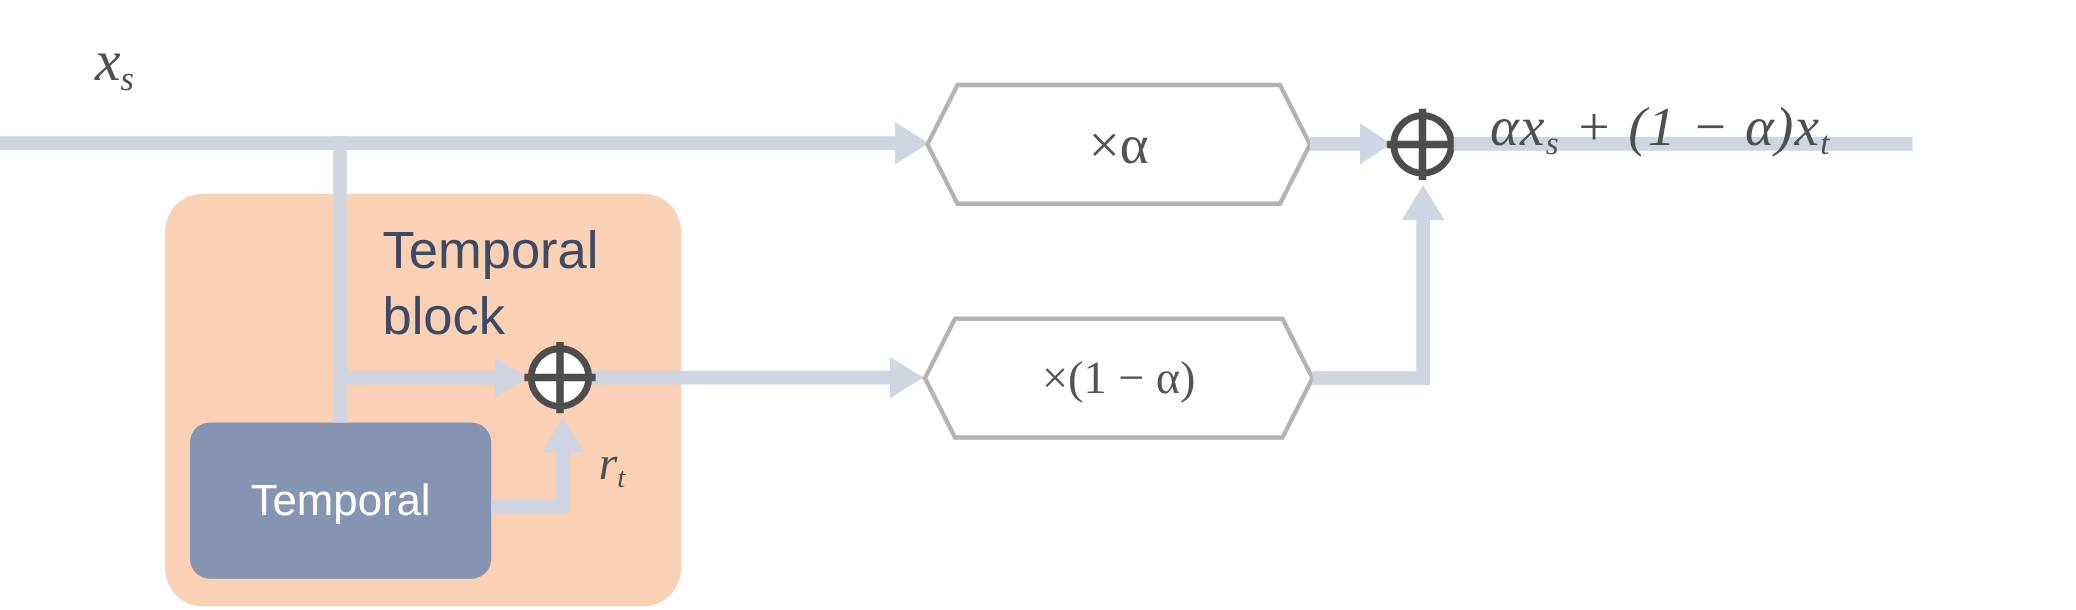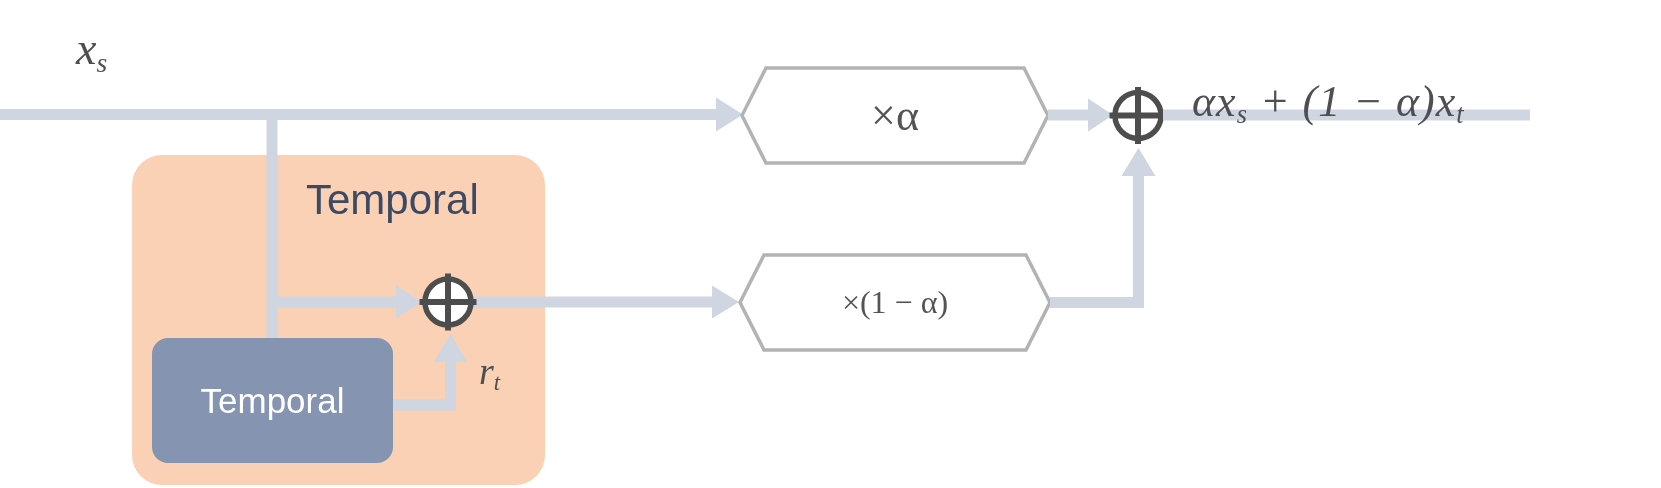--- a/index.html
+++ b/index.html
@@ -21,21 +21,21 @@
           white-space:nowrap;}
   .block-title{position:absolute;left:306px;top:173px;font-size:42px;line-height:53px;
           color:var(--block-title-text);white-space:nowrap;}
   .layers-text{position:absolute;left:152px;top:338px;width:241px;height:125px;
           display:flex;flex-direction:column;align-items:center;justify-content:center;
           font-size:35px;line-height:40px;color:var(--layers-text);text-align:center;}
   #label-xs{left:76px;top:24px;font-size:46px;}
   #label-rt{left:479px;top:351px;font-size:38px;}
   #label-out{left:1192px;top:38px;font-size:44px;letter-spacing:1px;margin-top:40px;}
   #hexA-label{left:742px;top:68px;width:306px;height:95px;font-size:44px;}
-  #hexB-label{left:740px;top:255px;width:310px;height:95px;font-size:32px;}
+  #hexB-label{left:740px;top:255px;width:310px;height:95px;font-size:37px;}
 </style>
 </head>
 <body>
 
 <div class="canvas">
 
   <svg width="1661" height="488" viewBox="0 0 1661 488">
 
     <rect class="orange" x="132" y="155" width="413" height="330" rx="30"></rect>
 
@@ -75,20 +75,21 @@
     </g>
 
     <path class="flow" d="M1163,115 H1593"></path>
     <polygon class="ah" points="1593,97 1623,115 1593,133"></polygon>
   </svg>
 
   <div class="math" id="label-xs"><span>x</span><span class="sub">s</span></div>
 
   <div class="block-title">
     <div>Temporal</div>
+    <div>block</div>
   </div>
 
   <div class="layers-text">
     <div>Temporal</div>
   </div>
 
   <div class="math" id="label-rt"><span>r</span><span class="sub">t</span></div>
 
   <div class="hexlab" id="hexA-label">×α</div>
 

